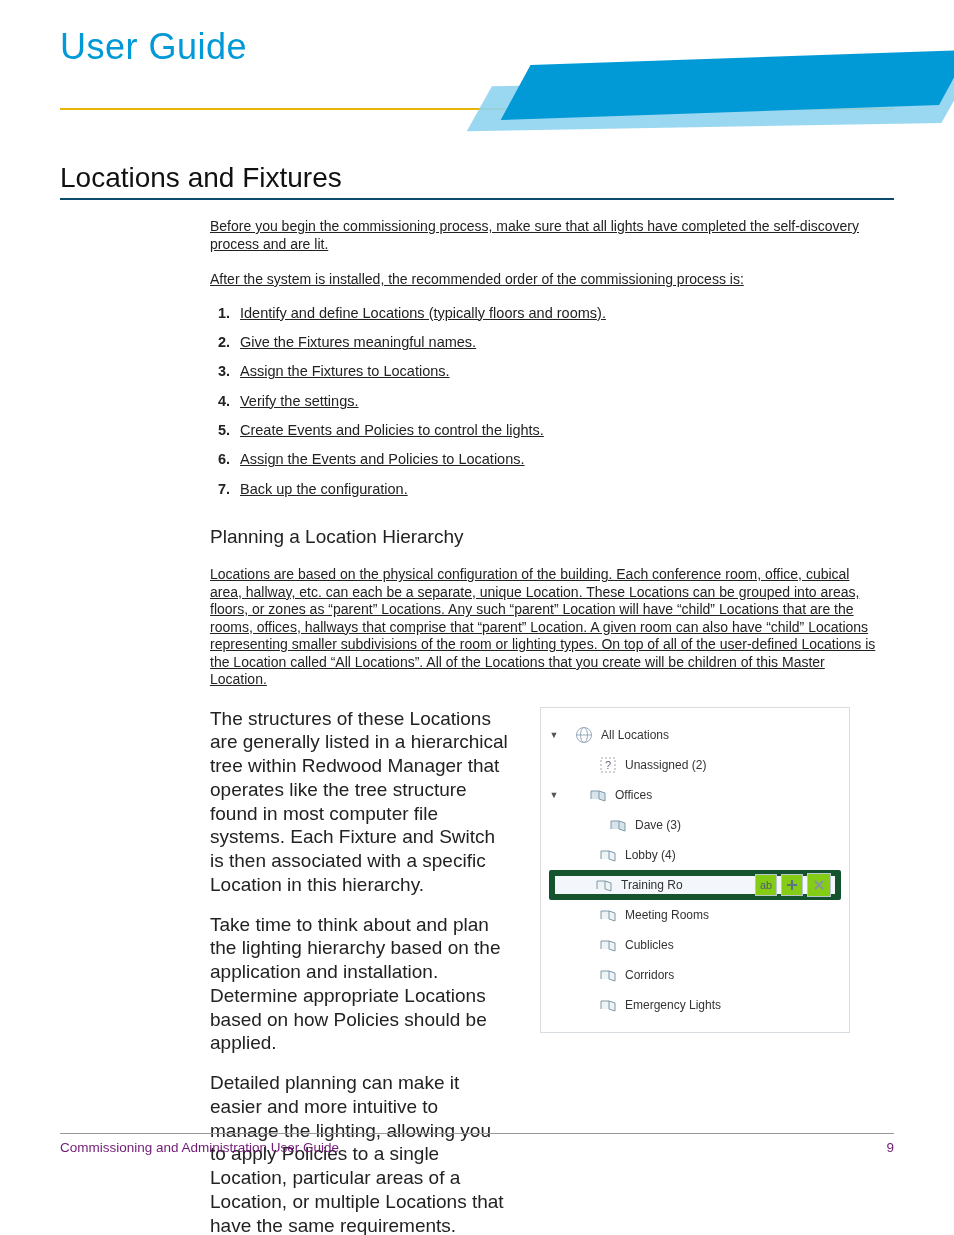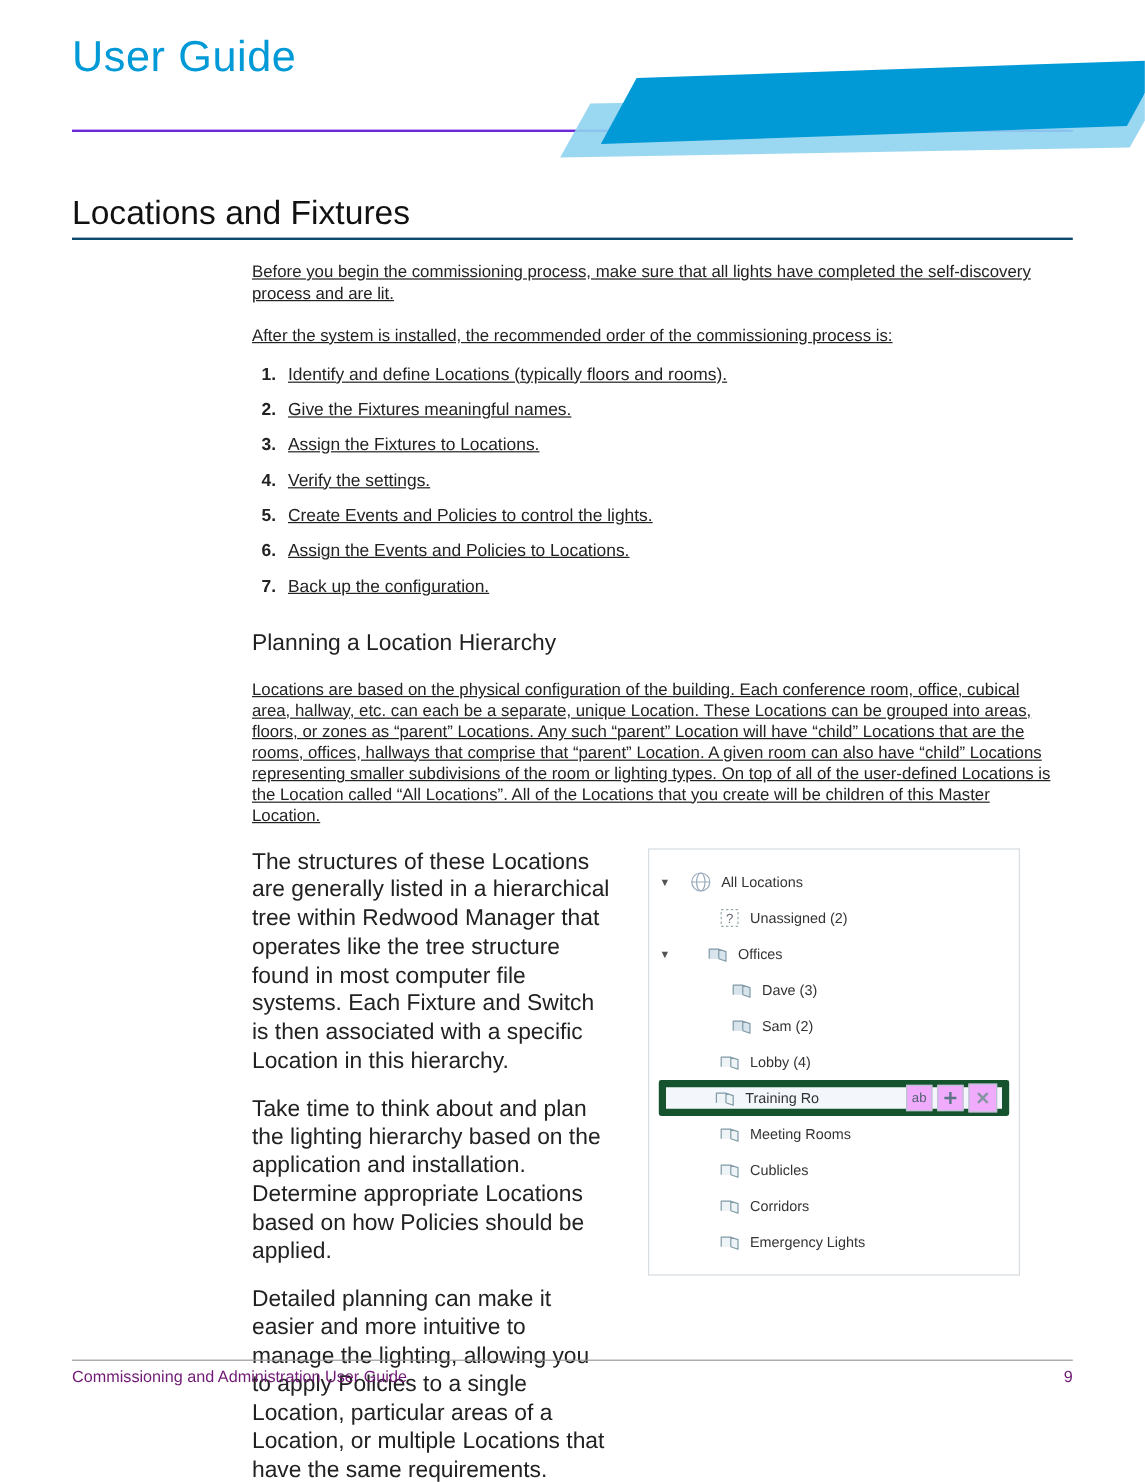--- a/index.html
+++ b/index.html
@@ -14,21 +14,21 @@
   }
   .page {
     width: 954px;
     height: 1235px;
     position: relative;
     padding: 20px 60px 0 60px;
   }
   .header {
     position: relative;
     height: 90px;
-    border-bottom: 2px solid #6d28d9;
+    border-bottom: 2px solid #eab308;
   }
   .header-title {
     font-size: 36px;
     font-weight: 300;
     color: #0199d6;
     font-family: "Segoe UI Light", "Segoe UI", Arial, sans-serif;
     padding-top: 6px;
     letter-spacing: 0.5px;
   }
   .header-swoosh {
@@ -141,21 +141,21 @@
   .icon svg { display:block; }
   .tree-label { flex-shrink:0; }
   .row-actions {
     margin-left:auto;
     display:flex; gap:4px;
     align-items:center;
   }
   .mini-btn {
     border:1px solid #b8c5ce;
     width:22px; height:22px;
-    background:#f0abfc;
+    background:#84cc16;
     display:flex; align-items:center; justify-content:center;
     font-size:11px; color:#506070;
   }
   .mini-btn.close { width:24px;height:24px;}
   .footer {
     position:absolute;
     bottom: 80px;
     left:60px; right:60px;
     border-top:1px solid #999;
     padding-top:6px;
@@ -246,30 +246,20 @@
           <span class="caret"></span>
           <span class="spacer ind3"></span>
           <span class="icon">
             <svg width="18" height="18" viewBox="0 0 18 18">
                 <path d="M2 13 L2 5 L10 5 L10 13 M10 13 L16 15 L16 7 L10 5" fill="#d7e4eb" stroke="#7f99a6" stroke-width="1" stroke-linejoin="round"></path>
               </svg>
           </span>
           <span class="tree-label">Dave (3)</span>
         </div>
 
-        <div class="tree-row">
-          <span class="caret"></span>
-          <span class="spacer ind3"></span>
-          <span class="icon">
-            <svg width="18" height="18" viewBox="0 0 18 18">
-                <path d="M2 13 L2 5 L10 5 L10 13 M10 13 L16 15 L16 7 L10 5" fill="#d7e4eb" stroke="#7f99a6" stroke-width="1" stroke-linejoin="round"></path>
-              </svg>
-          </span>
-          <span class="tree-label">Sam (2)</span>
-        </div>
 
         <div class="tree-row">
           <span class="caret"></span>
           <span class="spacer ind1"></span>
           <span class="icon">
             <svg width="18" height="18" viewBox="0 0 18 18">
                 <path d="M2 13 L2 5 L10 5 L10 13 M10 13 L16 15 L16 7 L10 5" fill="#eef3f6" stroke="#7f99a6" stroke-width="1" stroke-linejoin="round"></path>
               </svg>
           </span>
           <span class="tree-label">Lobby (4)</span>

